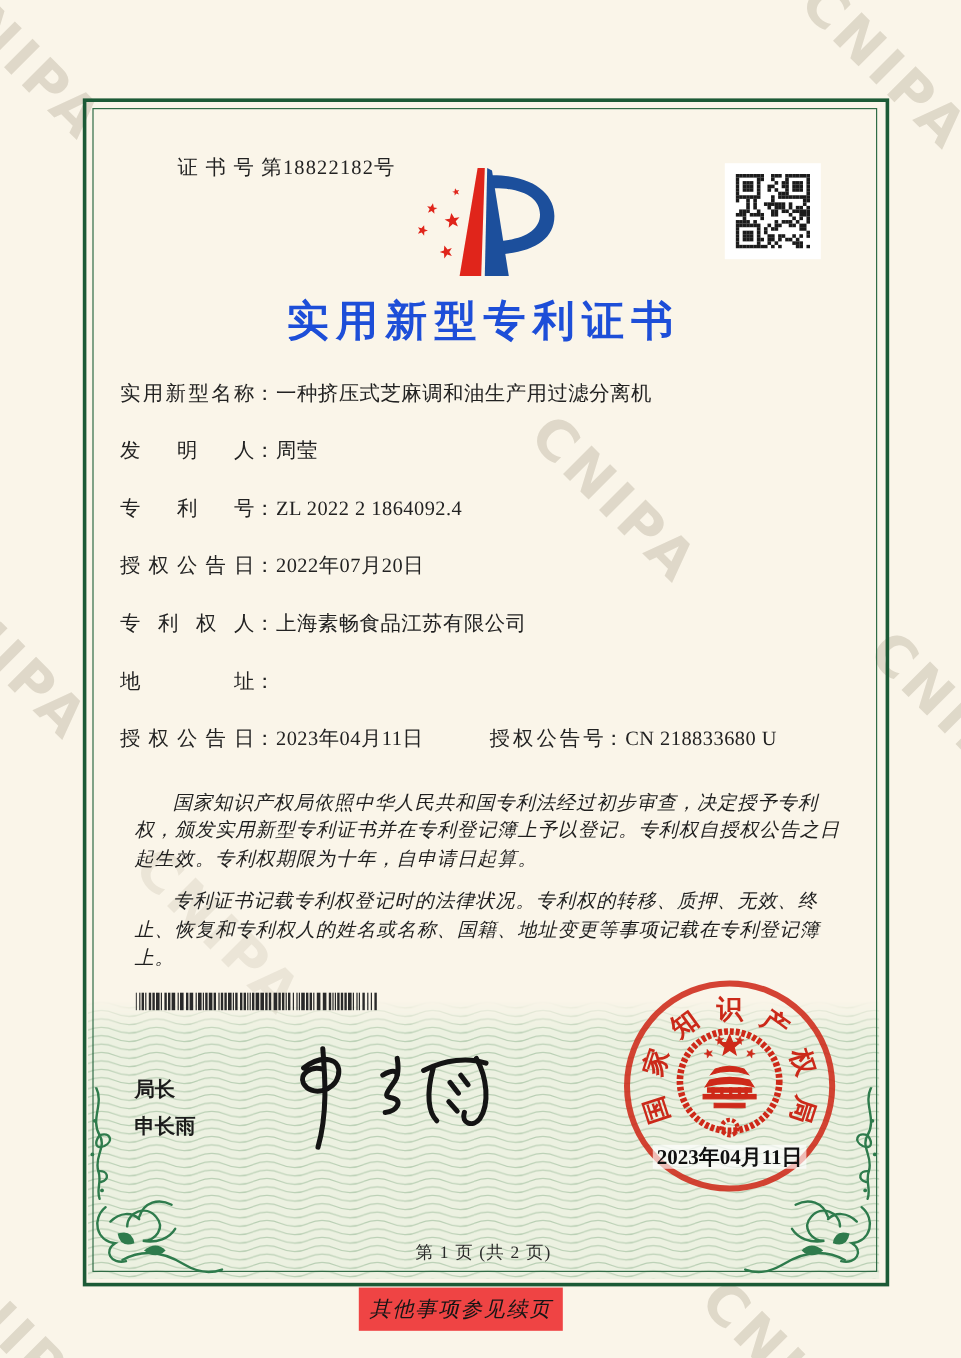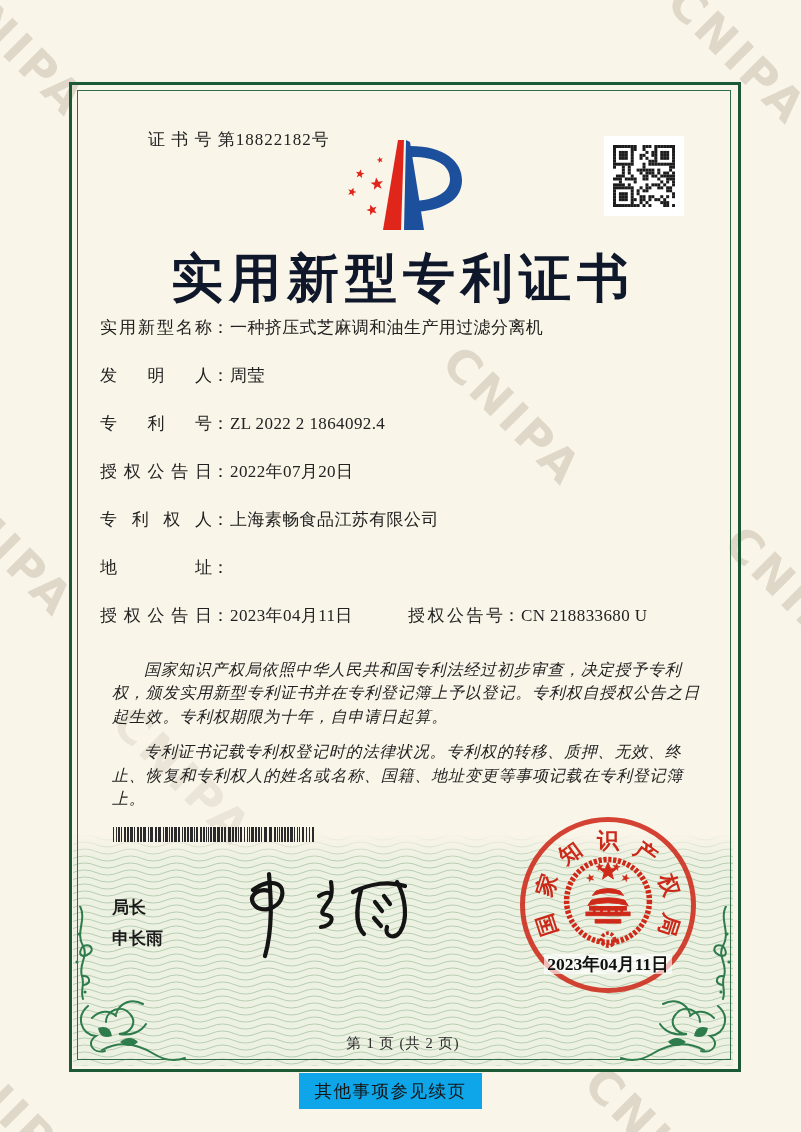--- a/index.html
+++ b/index.html
@@ -16,22 +16,22 @@
   
   .frame-outer{position:absolute;left:69px;top:82px;width:666px;height:984px;border:3px solid #1c5a36;z-index:2;}
   .frame-inner{position:absolute;left:77px;top:90px;width:652px;height:968px;border:1px solid #2f6c46;z-index:2;}
   .ornament{position:absolute;z-index:3;}
   .ornament.right{transform:scaleX(-1);}
   
   .cert-no{position:absolute;left:100px;top:128px;font-size:17px;letter-spacing:1px;z-index:4;margin-left:48px;}
   .logo{position:absolute;left:340px;top:128px;z-index:4;}
   .qr-box{position:absolute;left:604px;top:136px;width:80px;height:80px;background:#fff;z-index:4;
           display:flex;align-items:center;justify-content:center;}
-  .title{position:absolute;left:70px;width:666px;top:244px;text-align:center;font-size:52px;
-         font-weight:700;letter-spacing:6px;color:#0f172a;z-index:4;}
+  .title{position:absolute;left:70px;width:666px;top:244px;text-align:center;font-size:35px;
+         font-weight:700;letter-spacing:6px;color:#1d4ed8;z-index:4;}
   
   .fields{position:absolute;left:100px;top:318px;width:614px;z-index:4;font-size:17px;}
   .frow{display:flex;margin-bottom:28px;line-height:20px;align-items:flex-end;font-family:Liberation Serif, serif;}
   .flabel{flex:none;width:112px;text-align:justify;text-align-last:justify;}
   .flabel.small{width:95px;}
   .fsep{flex:none;width:18px;}
   .fvalue{flex:none;letter-spacing:.4px;}
   .fvalue.fixed{width:158px;}
   .gap2{flex:none;width:20px;}
   
@@ -50,22 +50,22 @@
   .seal-char{position:absolute;left:50%;top:50%;width:26px;height:26px;margin:-13px;
              font-size:22px;font-weight:700;color:#cb2919;text-align:center;line-height:26px;
              transform:rotate(var(--a)) translateY(-64px);}
   .emblem{position:absolute;left:44px;top:36px;}
   .seal-date{position:absolute;left:500px;top:952px;width:216px;text-align:center;z-index:7;
              font-size:17.5px;font-weight:700;color:#101010;}
   .seal-date span{background:rgba(255,255,255,.65);padding:0 3px;}
   
   .page-no{position:absolute;left:70px;width:666px;top:1034px;text-align:center;z-index:5;
            font-size:14.5px;letter-spacing:1px;color:#2a2a2a;}
-  .cont-box{position:absolute;left:299px;top:1073px;width:183px;height:36px;background:#0ea5e9;z-index:4;
-            display:flex;align-items:center;justify-content:center;font-size:17.5px;
+  .cont-box{position:absolute;left:299px;top:1073px;width:170px;height:36px;background:#ef4444;z-index:4;
+            display:flex;align-items:center;justify-content:center;font-size:17.5px;font-style:italic;
             letter-spacing:1.5px;color:#151515;}
 </style>
 </head>
 <body>
 
 <div class="page">
 
   <svg class="band" width="660" height="232">
     <defs>
       <pattern id="wv" width="46" height="7" patternUnits="userSpaceOnUse">

